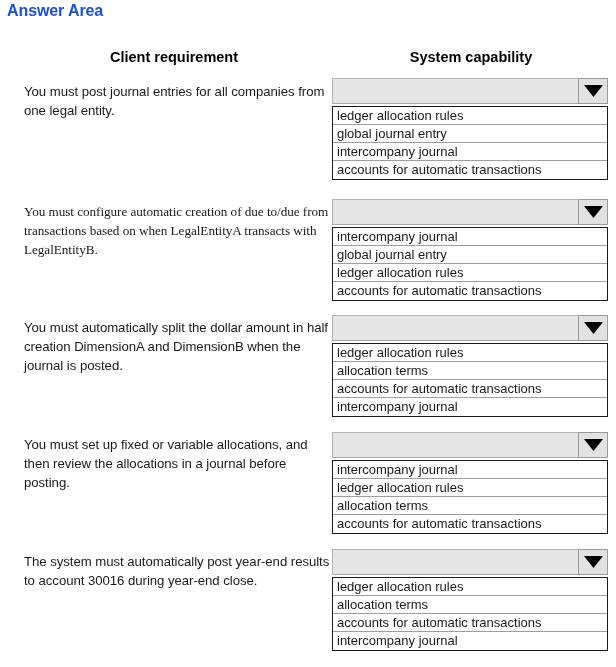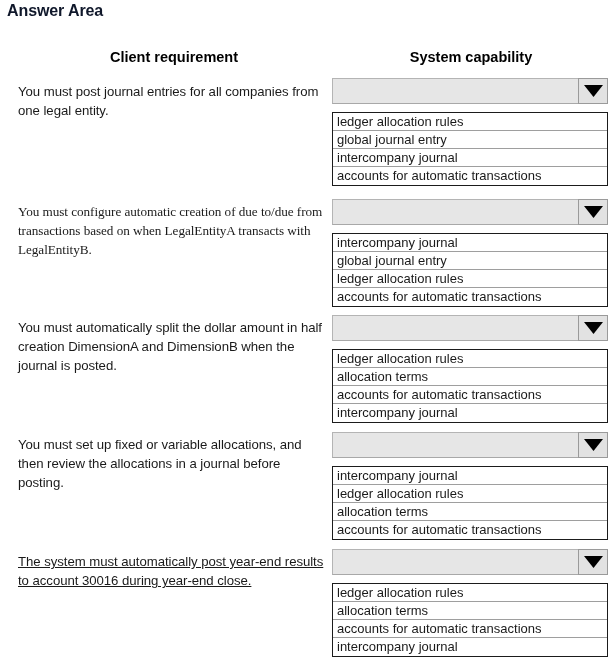--- a/index.html
+++ b/index.html
@@ -17,21 +17,21 @@
   }
 
   
   .answer-area-title {
     position: absolute;
     left: 7px;
     top: 2px;
     font-size: 16px;
     font-weight: bold;
     letter-spacing: -0.1px;
-    color: #0f172a;
+    color: #1d4ed8;
   }
 
   
   .col-headers {
     position: absolute;
     left: 0;
     top: 49px;
     width: 616px;
     height: 22px;
   }
@@ -61,21 +61,21 @@
   }
   .qa-row {
     position: absolute;
     left: 0;
     width: 616px;
   }
 
   
   .req-text {
     position: absolute;
-    left: 18px;
+    left: 24px;
     top: 0;
     width: 308px;
     font-size: 13.2px;
     line-height: 19px;
     color: #1a1a1a;
     letter-spacing: -0.05px;
   }
 
   
   .dropdown {
@@ -115,21 +115,21 @@
     display: flex;
     align-items: center;
     justify-content: center;
   }
   .dd-arrow-btn svg {
     display: block;
   }
 
   .dd-list {
     position: relative;
-    margin-top: 8px;
+    margin-top: 2px;
     box-sizing: border-box;
     border: 1px solid #1b1b1b;
     background: #ffffff;
   }
   .dd-option {
     box-sizing: border-box;
     height: 18px;
     padding: 0 0 0 4px;
     font-size: 13px;
     line-height: 17px;
@@ -224,21 +224,21 @@
         </div>
         <div class="dd-list">
           <div class="dd-option">intercompany journal</div>
           <div class="dd-option">ledger allocation rules</div>
           <div class="dd-option">allocation terms</div>
           <div class="dd-option">accounts for automatic transactions</div>
         </div>
       </div>
     </div>
     <div class="qa-row" style="top: 0px;">
-      <div class="req-text" style="top: 552px; text-decoration: underline;">The system must automatically post year-end results to account 30016 during year-end close.</div>
+      <div class="req-text" style="top: 552px;">The system must automatically post year-end results to account 30016 during year-end close.</div>
       <div class="dropdown" style="top: 549px;">
         <div class="dd-select">
           <div class="dd-value" title=""></div>
           <div class="dd-arrow-btn">
             <svg width="19" height="12" viewBox="0 0 19 12" xmlns="http://www.w3.org/2000/svg">
               <polygon points="0,0 19,0 9.5,12" fill="#000000"></polygon>
             </svg>
           </div>
         </div>
         <div class="dd-list">

